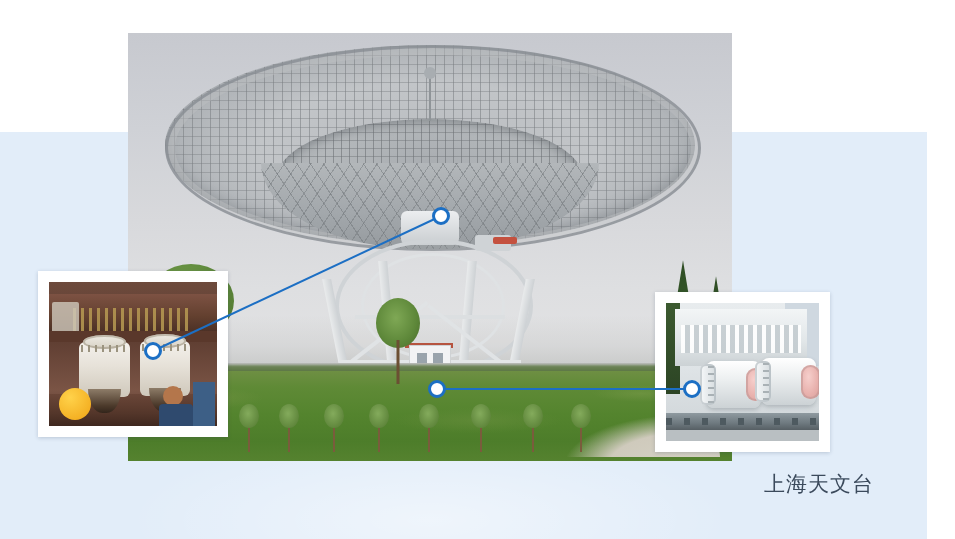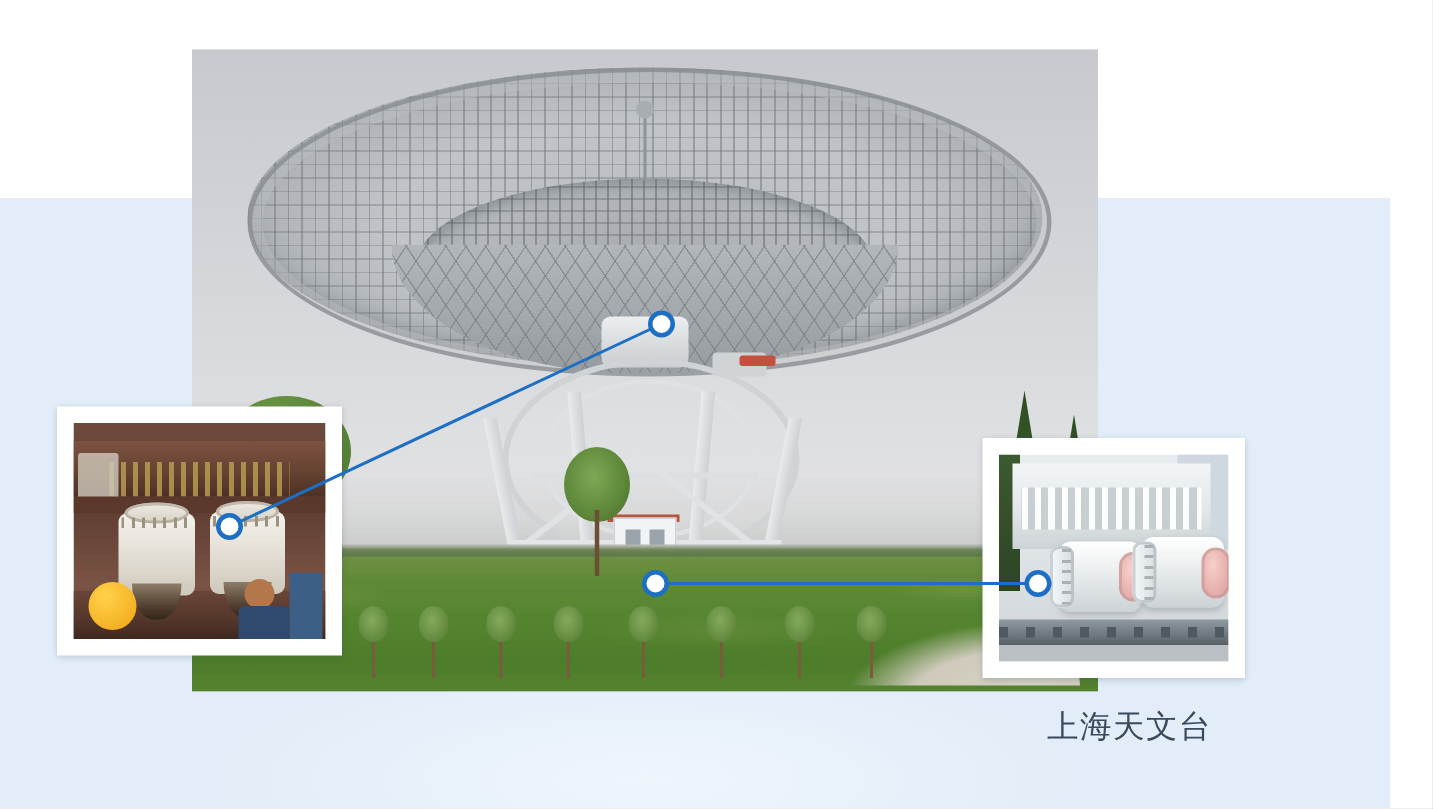--- a/index.html
+++ b/index.html
@@ -194,21 +194,21 @@
     background:radial-gradient(ellipse at 40% 35%, #f6cfcc 0%, #e8b1ad 55%, #d69b97 100%);
     box-shadow:inset 0 0 0 2px rgba(190,150,148,.55);}
   .cyl.c-a{left:26%;top:42%;width:36%;}
   .cyl.c-b{left:62%;top:40%;width:36%;}
 
   
   svg.connectors{position:absolute;left:0;top:0;width:955px;height:539px;pointer-events:none;}
 
   
   .caption{
-    position:absolute;left:698px;top:470px;
+    position:absolute;left:764px;top:470px;
     font-size:21px;color:#3b4a5c;letter-spacing:1px;white-space:nowrap;
     font-family:"DejaVu Sans","Liberation Sans",sans-serif;
   }
 </style>
 </head>
 <body>
 
 <div id="slide">
 
   <div class="band-top"></div>

